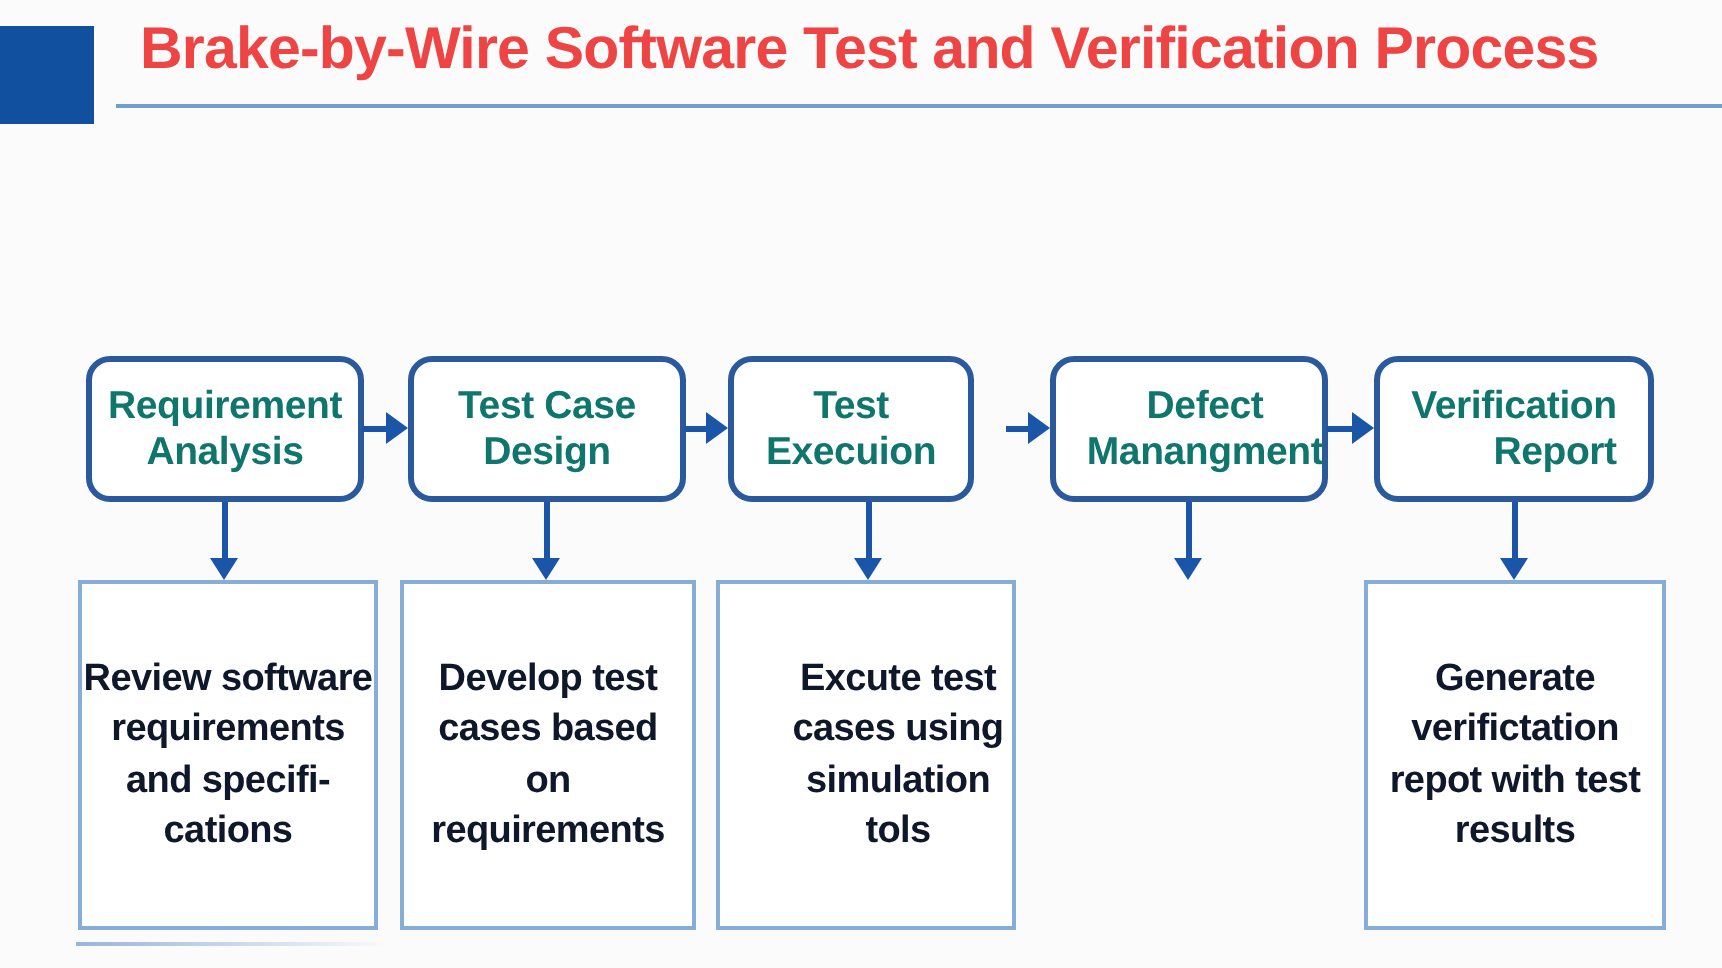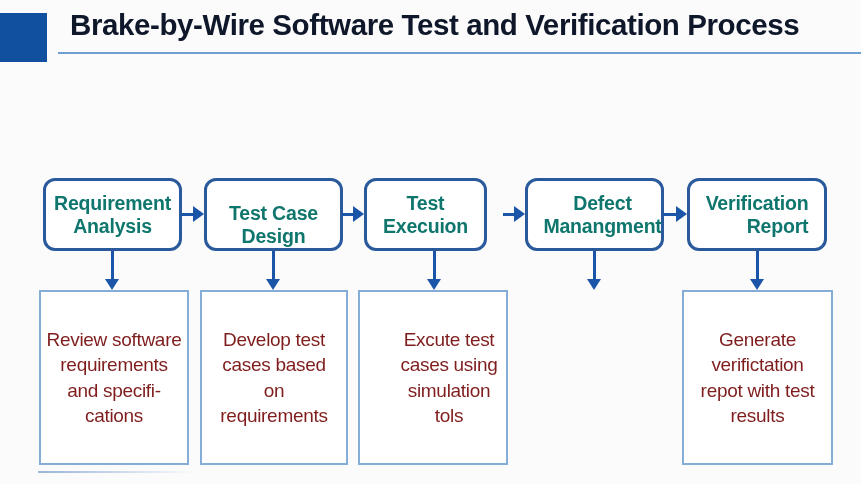--- a/index.html
+++ b/index.html
@@ -12,21 +12,21 @@
   }
   .canvas{position:absolute;left:0;top:0;width:861px;height:484px;}
 
   
   .accent-square{
     position:absolute;left:0;top:13px;width:47px;height:49px;
     background:#10509f;
   }
   .page-title{
     position:absolute;left:70px;top:8px;width:780px;margin:0;
-    font-size:29.5px;font-weight:700;color:#0f172a;
+    font-size:29.5px;font-weight:700;color:#ef4444;
     letter-spacing:-0.4px;white-space:nowrap;
   }
   .title-rule{
     position:absolute;left:58px;top:52px;right:0;height:2px;
     background:#6f9fd0;
   }
 
   
   .stage-top{
     position:absolute;top:178px;height:73px;
@@ -38,25 +38,25 @@
     color:#0f766e;font-size:19.5px;font-weight:700;line-height:23px;
     white-space:pre-line;letter-spacing:-0.2px;
   }
   .stage-bottom{
     position:absolute;top:290px;height:175px;
     background:#ffffff;
     border:2px solid #86add8;
     box-sizing:border-box;
     display:flex;align-items:center;justify-content:center;
     text-align:center;
-    color:#7f1d1d;font-size:19px;font-weight:400;line-height:25.5px;
+    color:#0f172a;font-size:19px;font-weight:700;line-height:25.5px;
     white-space:pre-line;letter-spacing:-0.3px;
   }
   .t1{left:43px;width:139px;}
-  .t2{left:204px;width:139px;align-items:flex-end;}
+  .t2{left:204px;width:139px;}
   .t3{left:364px;width:123px;}
   .t4{left:525px;width:139px;padding-left:16px;}
   .t5{left:687px;width:140px;text-align:right;}
   .b1{left:39px;width:150px;}
   .b2{left:200px;width:148px;}
   .b3{left:358px;width:150px;padding-left:32px;}
   .b4{left:519px;width:150px;}
   .b5{left:682px;width:151px;}
 
   

